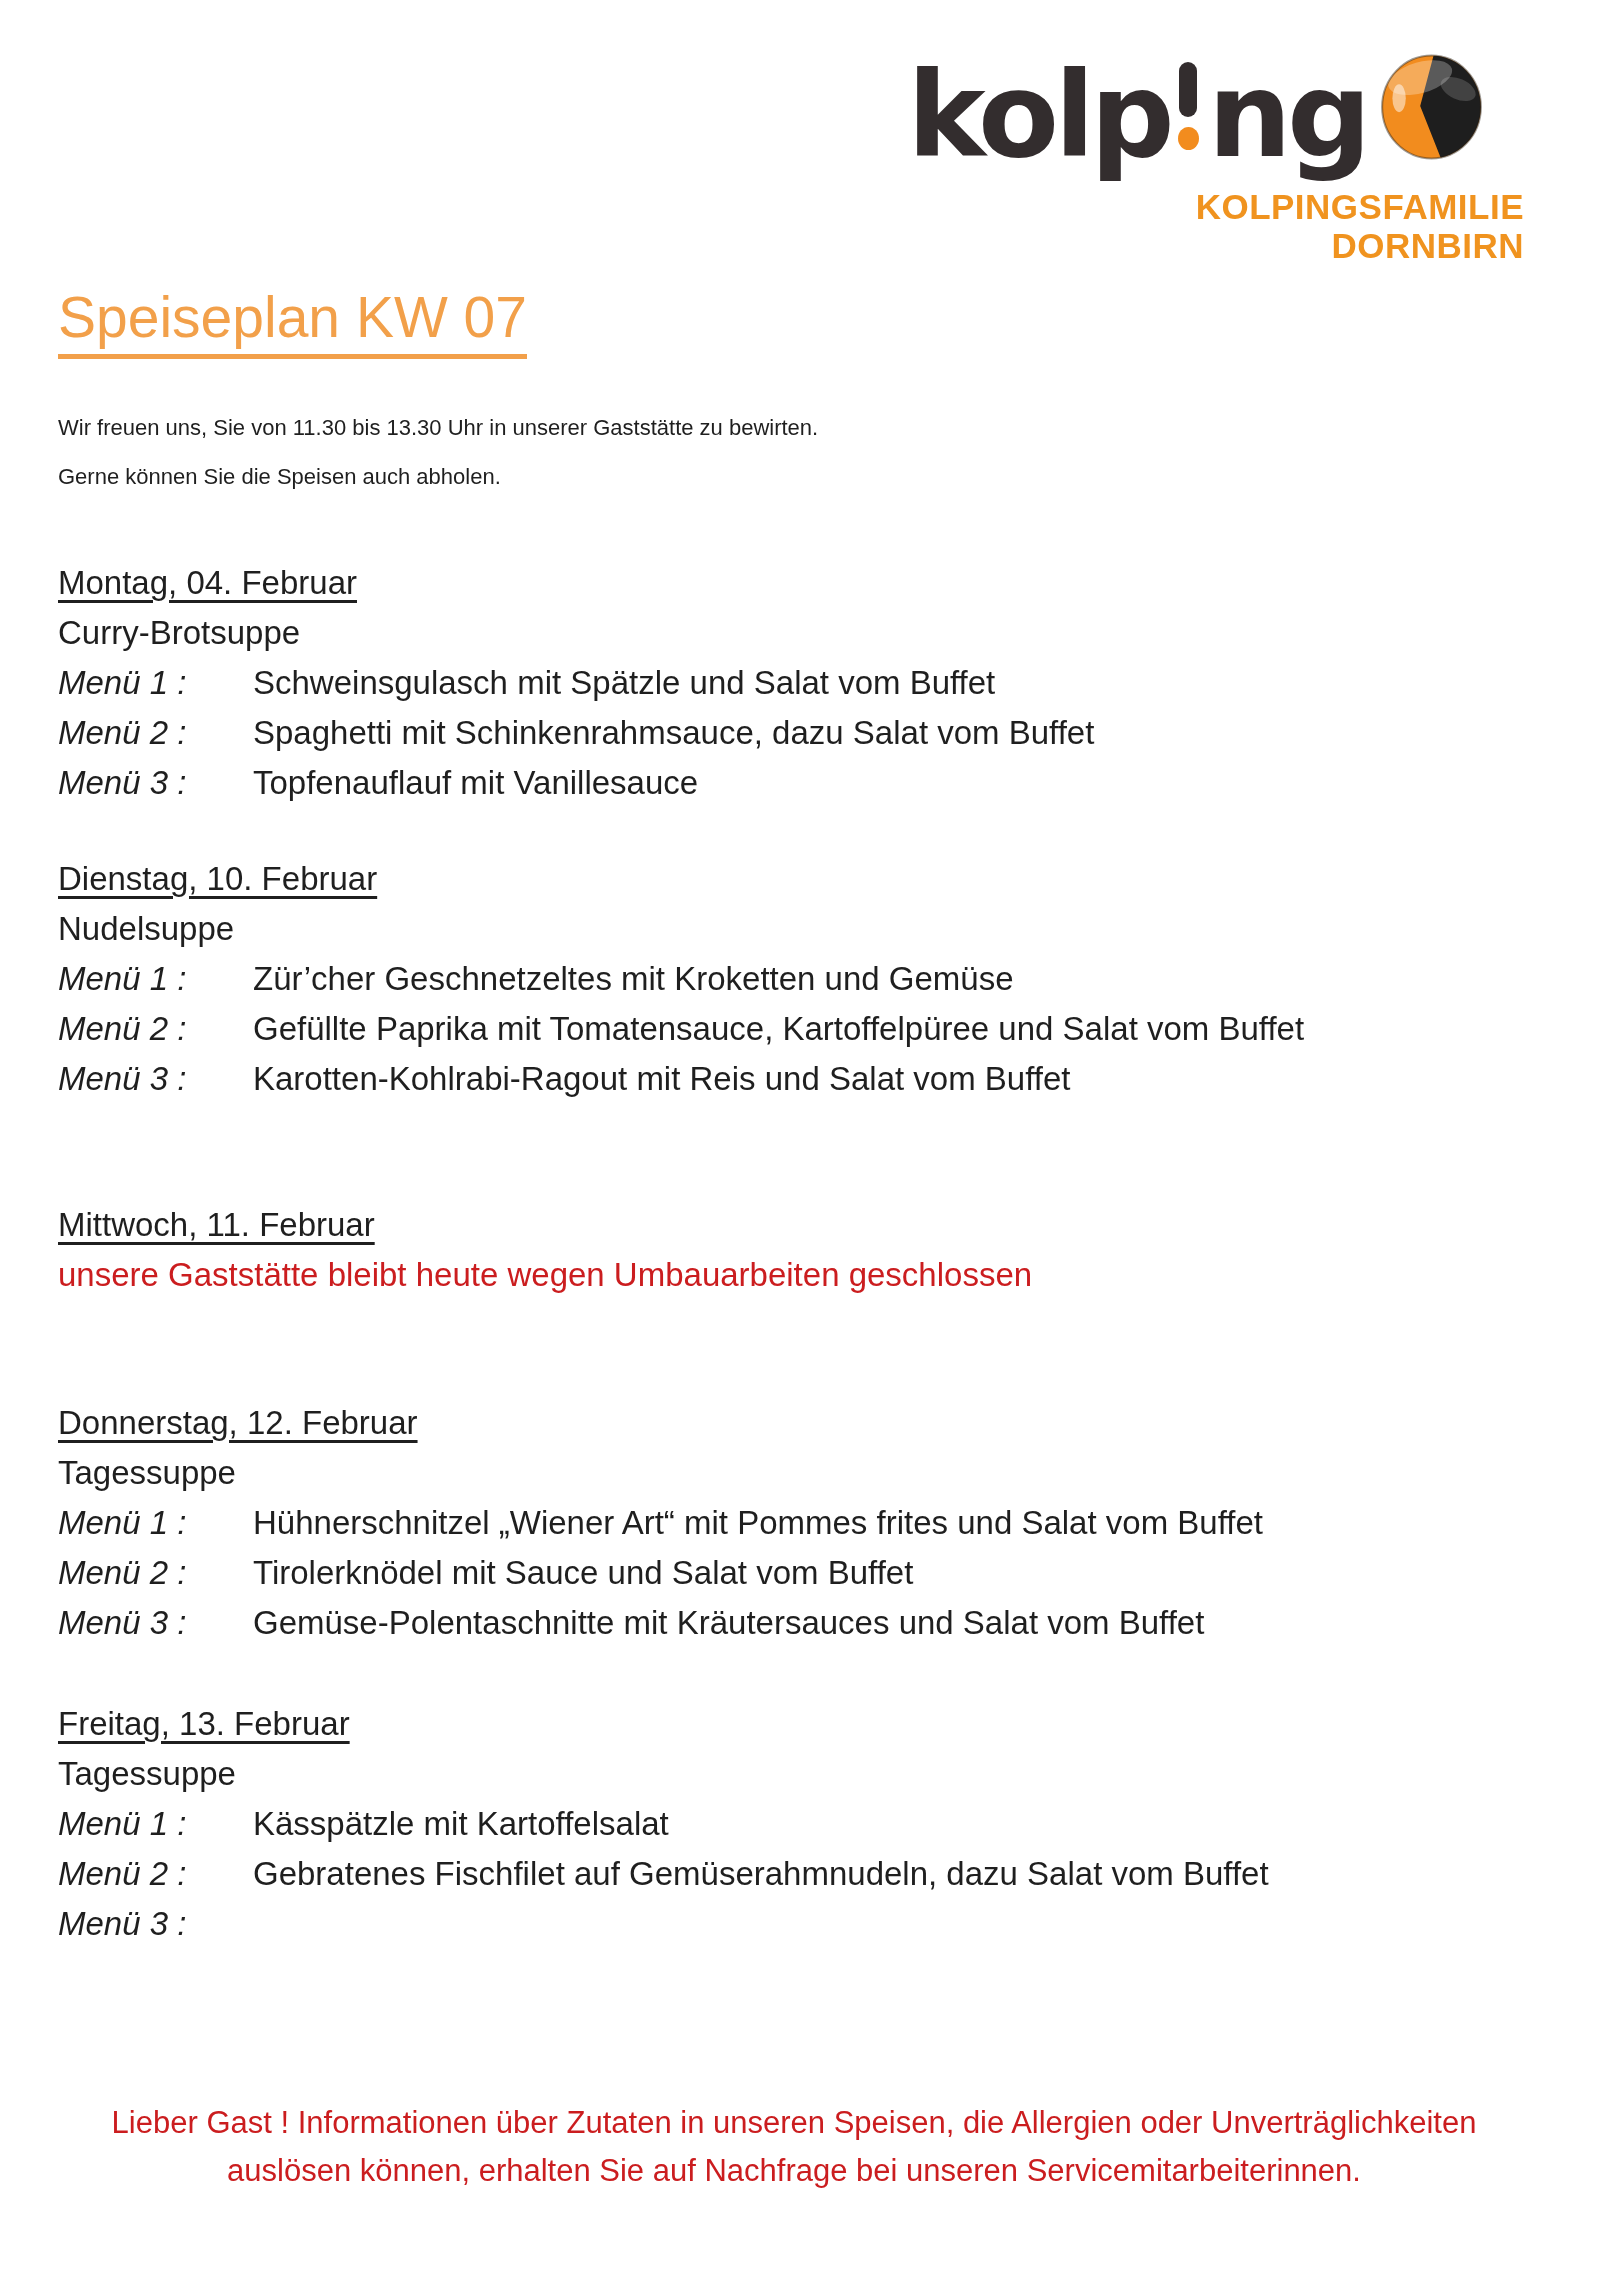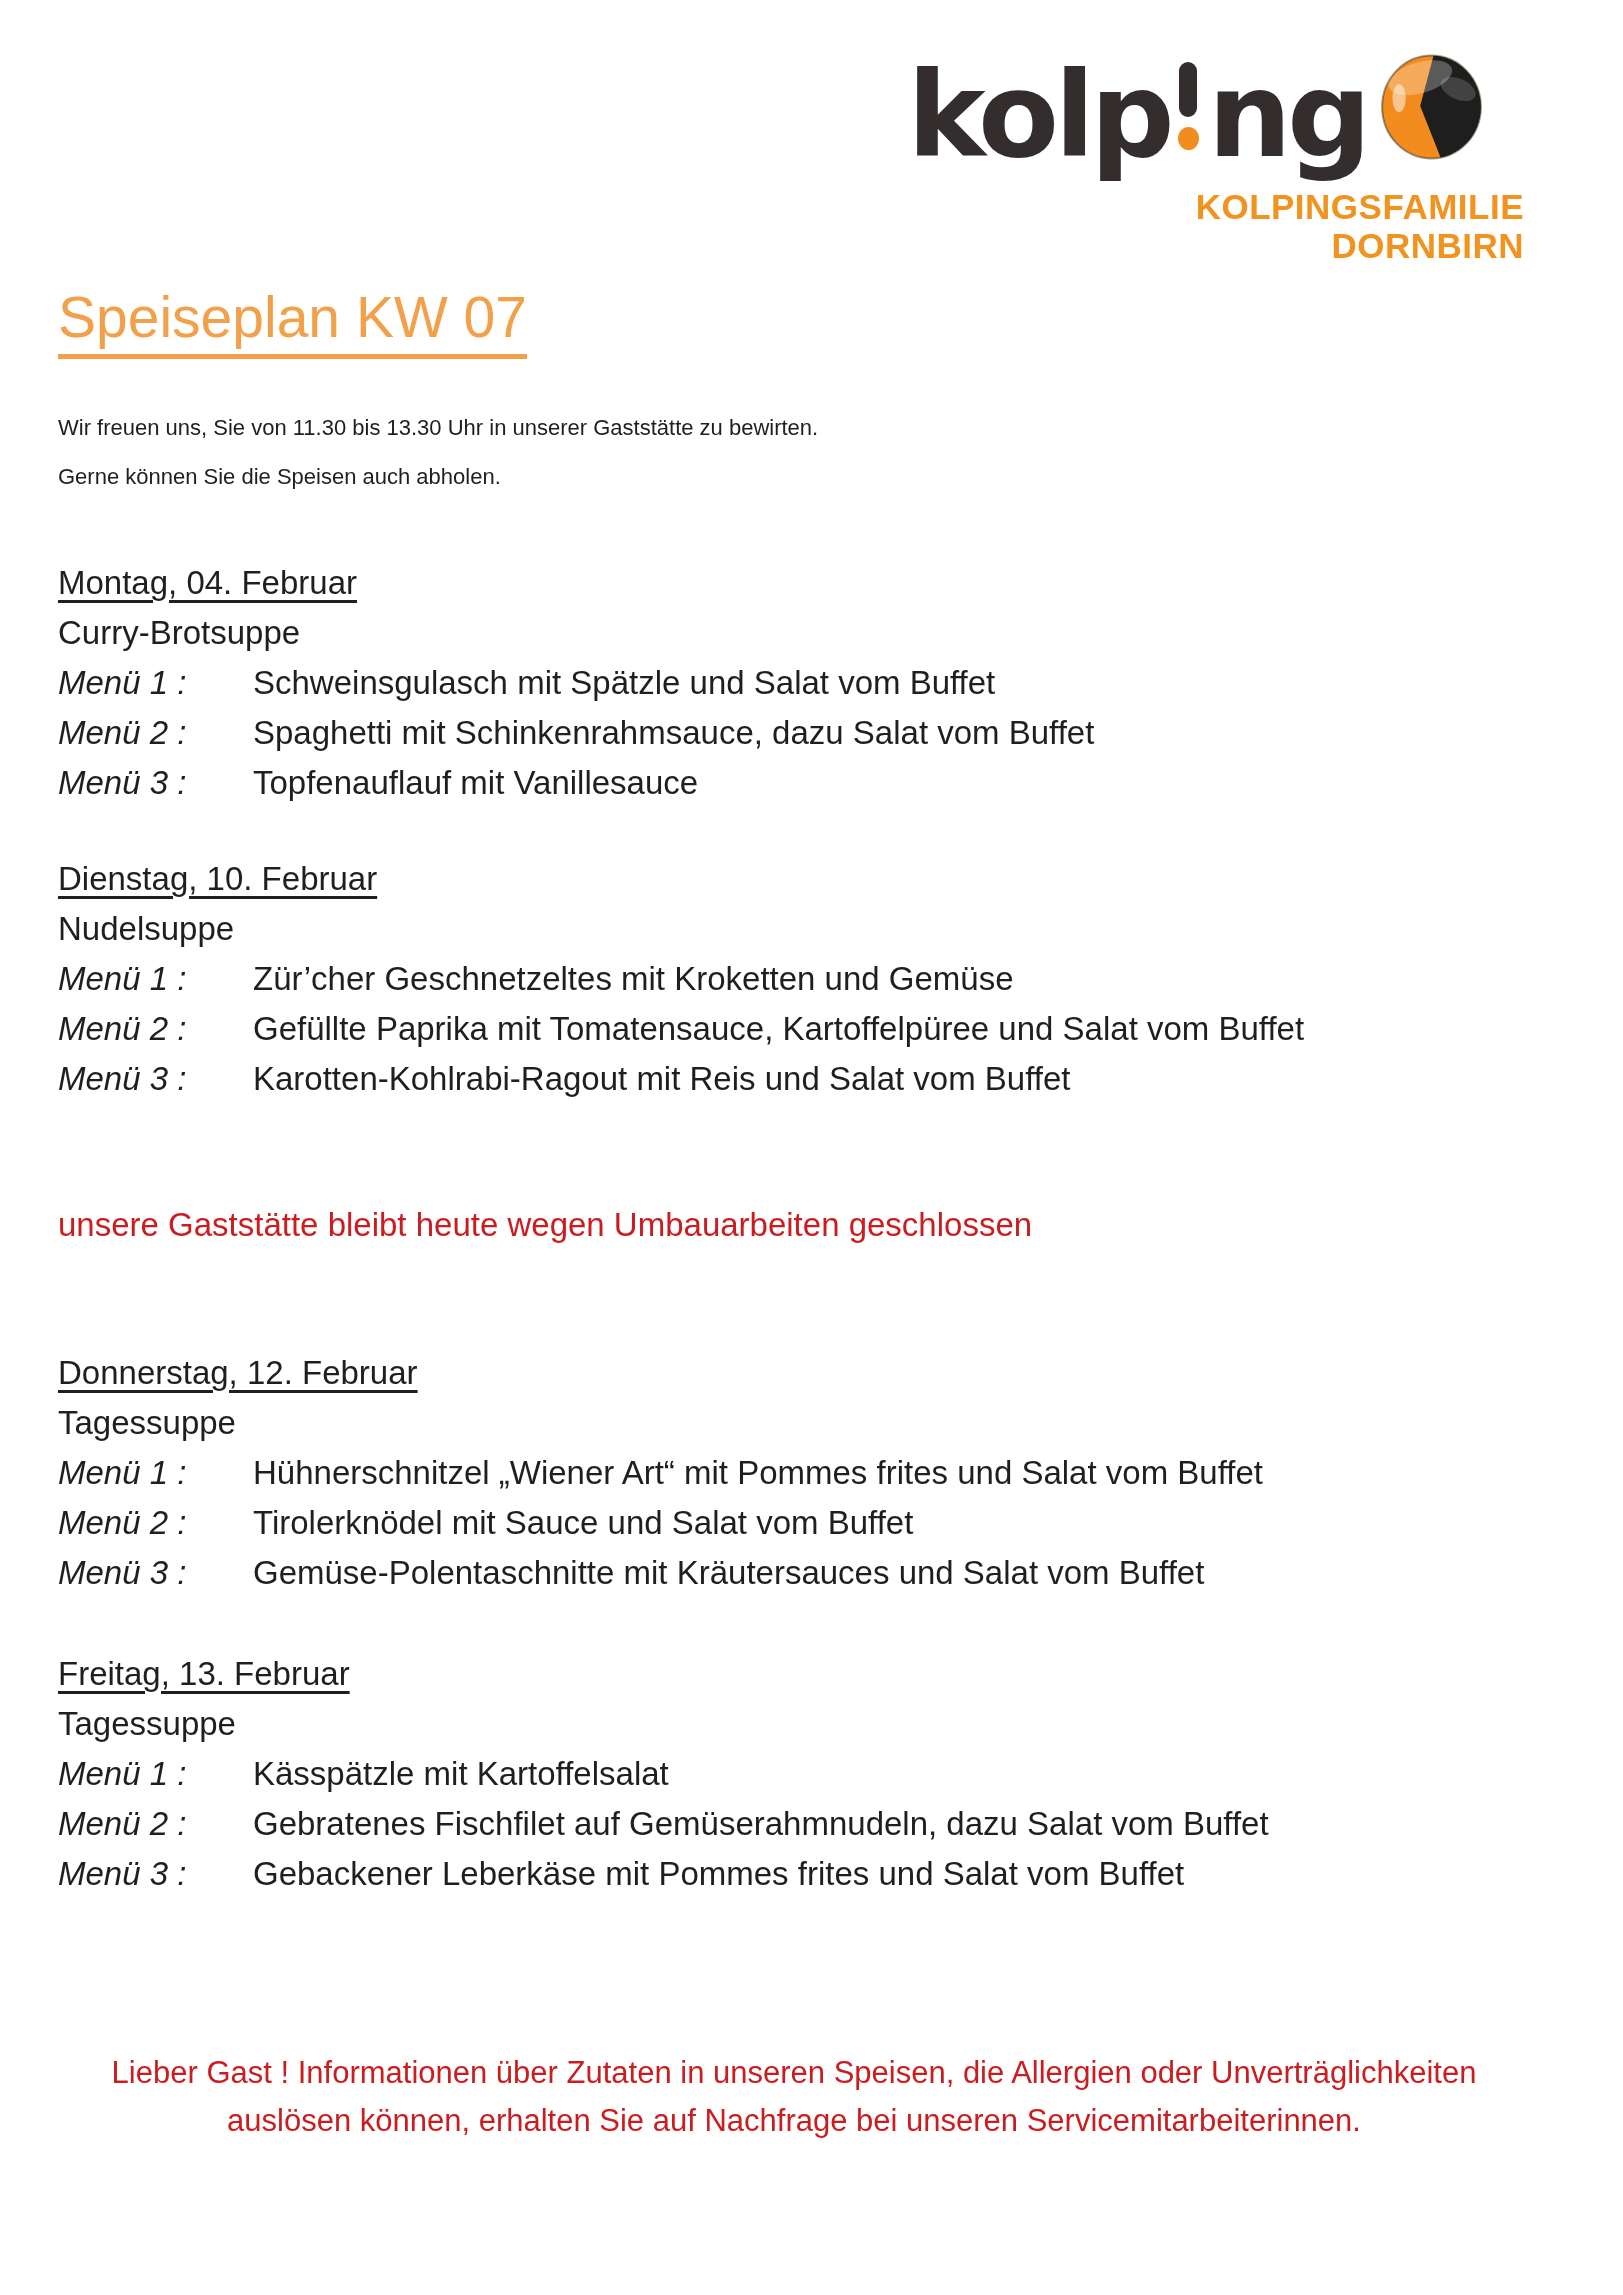--- a/index.html
+++ b/index.html
@@ -147,20 +147,21 @@
       <span class="menu-label">Menü 2 :</span>
       <span class="menu-text">Gefüllte Paprika mit Tomatensauce, Kartoffelpüree und Salat vom Buffet</span>
     </div>
     <div class="menu-row">
       <span class="menu-label">Menü 3 :</span>
       <span class="menu-text">Karotten-Kohlrabi-Ragout mit Reis und Salat vom Buffet</span>
     </div>
   </div>
 
   <div class="day day-mittwoch">
+    <div class="day-heading">Mittwoch, 11. Februar</div>
     <div class="closed-notice">unsere Gaststätte bleibt heute wegen Umbauarbeiten geschlossen</div>
   </div>
 
   <div class="day day-donnerstag">
     <div class="day-heading">Donnerstag, 12. Februar</div>
     <div class="soup-line">Tagessuppe</div>
     <div class="menu-row">
       <span class="menu-label">Menü 1 :</span>
       <span class="menu-text">Hühnerschnitzel „Wiener Art“ mit Pommes frites und Salat vom Buffet</span>
     </div>
@@ -180,21 +181,20 @@
     <div class="menu-row">
       <span class="menu-label">Menü 1 :</span>
       <span class="menu-text">Kässpätzle mit Kartoffelsalat</span>
     </div>
     <div class="menu-row">
       <span class="menu-label">Menü 2 :</span>
       <span class="menu-text">Gebratenes Fischfilet auf Gemüserahmnudeln, dazu Salat vom Buffet</span>
     </div>
     <div class="menu-row">
       <span class="menu-label">Menü 3 :</span>
-      <span class="menu-text">Gebackener Leberkäse mit Pommes frites und Salat vom Buffet</span>
     </div>
   </div>
 
   <div class="footer">
     <div class="footer-line">Lieber Gast ! Informationen über Zutaten in unseren Speisen, die Allergien oder Unverträglichkeiten</div>
     <div class="footer-line">auslösen können, erhalten Sie auf Nachfrage bei unseren Servicemitarbeiterinnen.</div>
   </div>
 
 </div>
 

